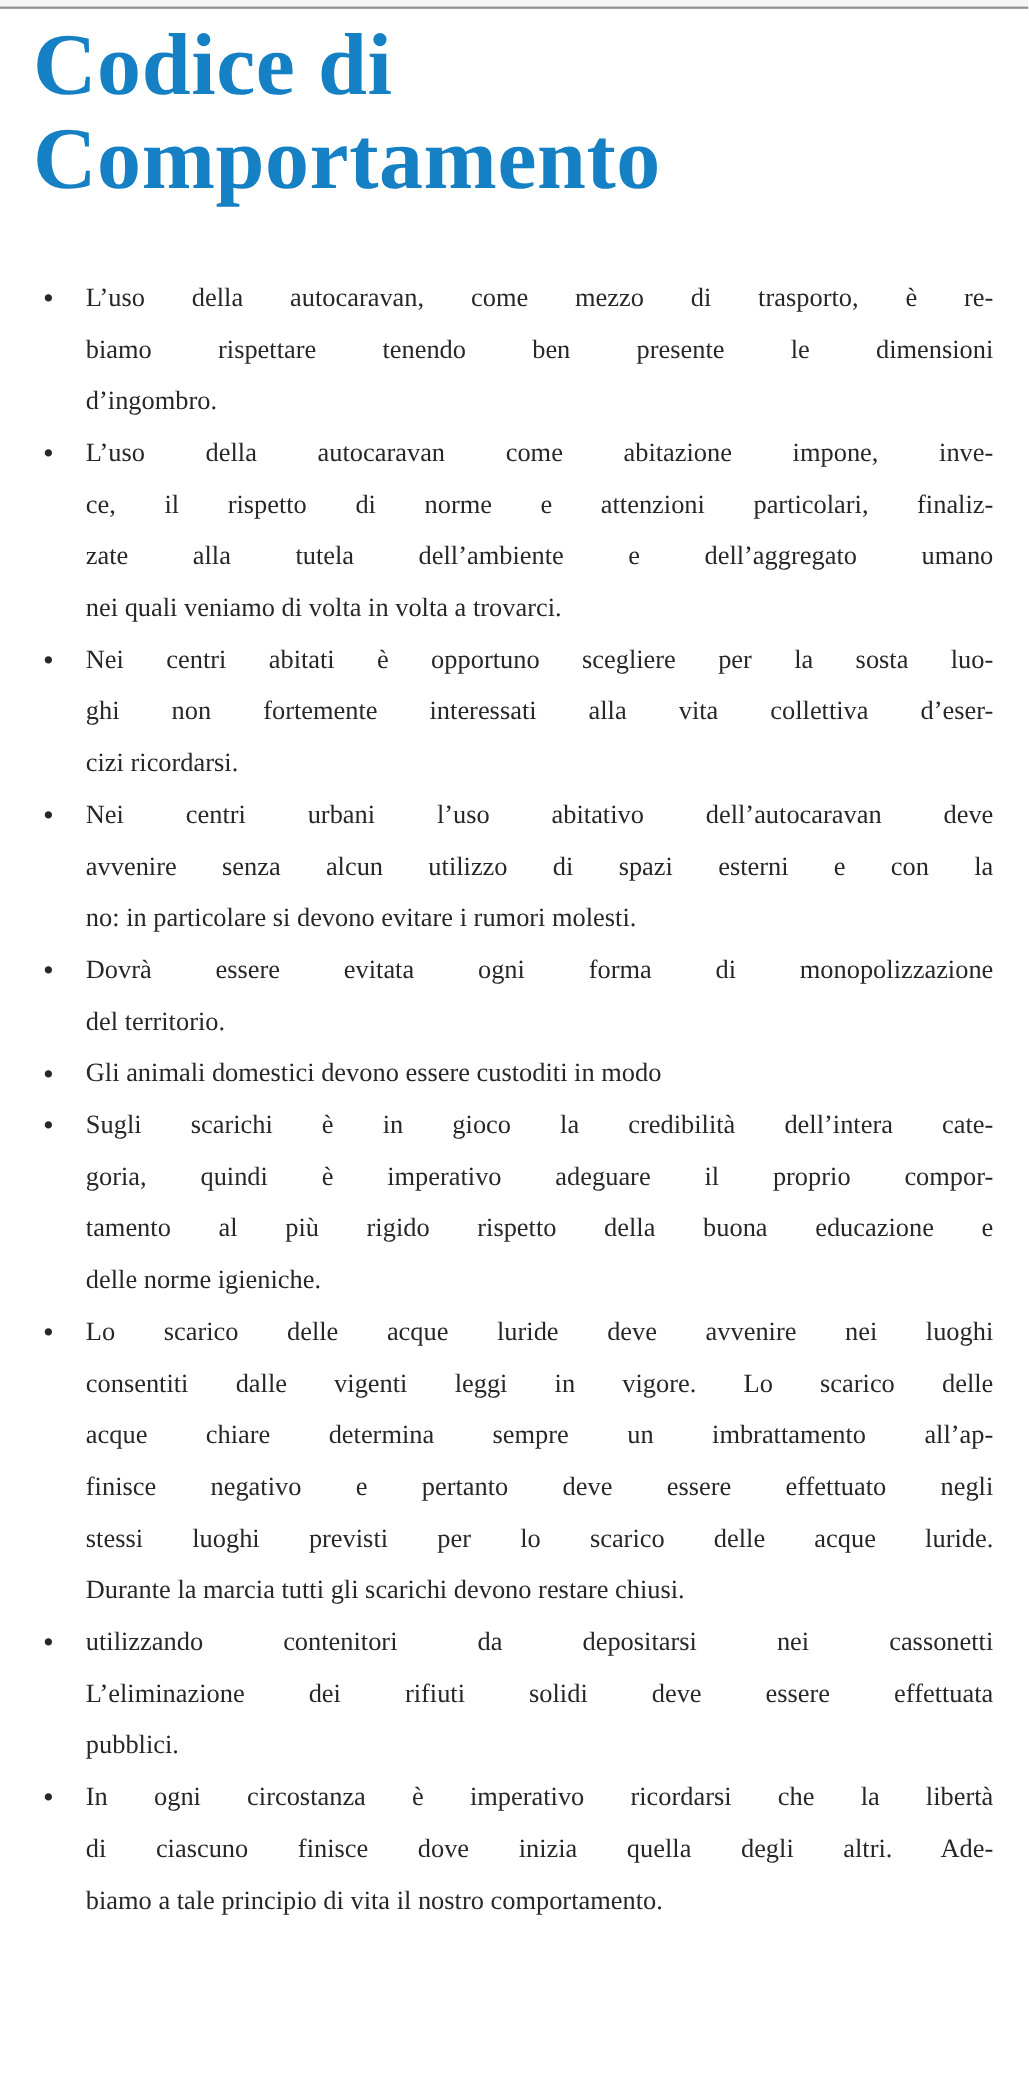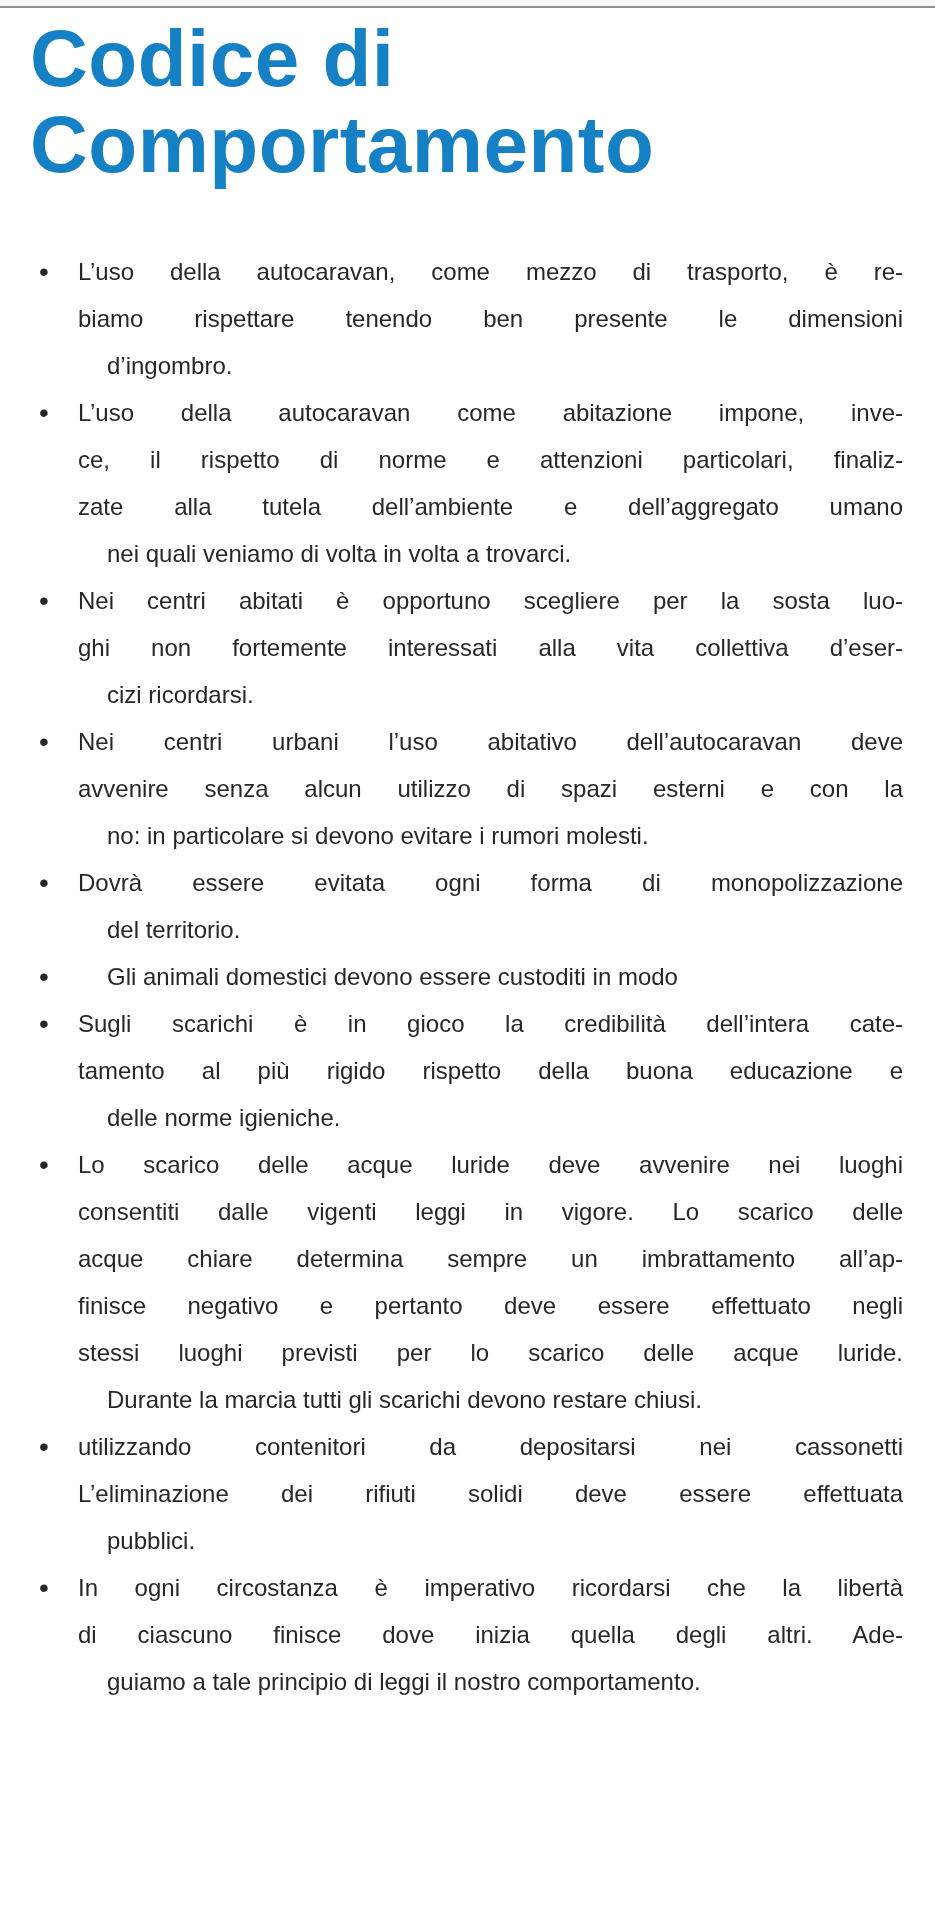--- a/index.html
+++ b/index.html
@@ -16,20 +16,21 @@
     overflow: hidden;
     font-family: "Liberation Sans", sans-serif;
   }
   .scan-edge {
     height: 8px;
     background: var(--edge-bg);
     border-bottom: 2px solid var(--edge-line);
   }
   .page {
     padding: 0 32px 0 30px;
+    font-family: Liberation Serif, serif;
   }
   .title {
     margin: 8px 0 0 0;
     color: var(--title-color);
     font-size: 80px;
     line-height: 86px;
     font-weight: bold;
     letter-spacing: 0.5px;
   }
   .bullet-list {
@@ -53,21 +54,20 @@
     font-size: 24px;
     line-height: 47px;
     color: var(--text-color);
   }
   .bullet-text .line {
     text-align: justify;
     text-align-last: justify;
   }
   .bullet-text .line:last-child {
     text-align-last: left;
-    margin-left: 29px;
   }
   .title .line {
     text-align: left;
   }
 </style>
 </head>
 <body style="background: rgb(255, 255, 255);">
 
 <div class="scan-edge"></div>
 
@@ -122,20 +122,21 @@
     <li class="bullet-item">
       <span class="bullet-marker">•</span>
       <div class="bullet-text">
           <div class="line">Gli animali domestici devono essere custoditi in modo</div>
         </div>
     </li>
     <li class="bullet-item">
       <span class="bullet-marker">•</span>
       <div class="bullet-text">
           <div class="line">Sugli scarichi è in gioco la credibilità dell’intera cate-</div>
+          <div class="line">goria, quindi è imperativo adeguare il proprio compor-</div>
           <div class="line">tamento al più rigido rispetto della buona educazione e</div>
           <div class="line">delle norme igieniche.</div>
         </div>
     </li>
     <li class="bullet-item">
       <span class="bullet-marker">•</span>
       <div class="bullet-text">
           <div class="line">Lo scarico delle acque luride deve avvenire nei luoghi</div>
           <div class="line">consentiti dalle vigenti leggi in vigore. Lo scarico delle</div>
           <div class="line">acque chiare determina sempre un imbrattamento all’ap-</div>
@@ -150,18 +151,18 @@
           <div class="line">utilizzando contenitori da depositarsi nei cassonetti</div>
           <div class="line">L’eliminazione dei rifiuti solidi deve essere effettuata</div>
           <div class="line">pubblici.</div>
         </div>
     </li>
     <li class="bullet-item">
       <span class="bullet-marker">•</span>
       <div class="bullet-text">
           <div class="line">In ogni circostanza è imperativo ricordarsi che la libertà</div>
           <div class="line">di ciascuno finisce dove inizia quella degli altri. Ade-</div>
-          <div class="line">guiamo a tale principio di leggi il nostro comportamento.</div>
+          <div class="line">biamo a tale principio di vita il nostro comportamento.</div>
         </div>
     </li>
   </ul>
 
 </div>
 
 </body></html>

